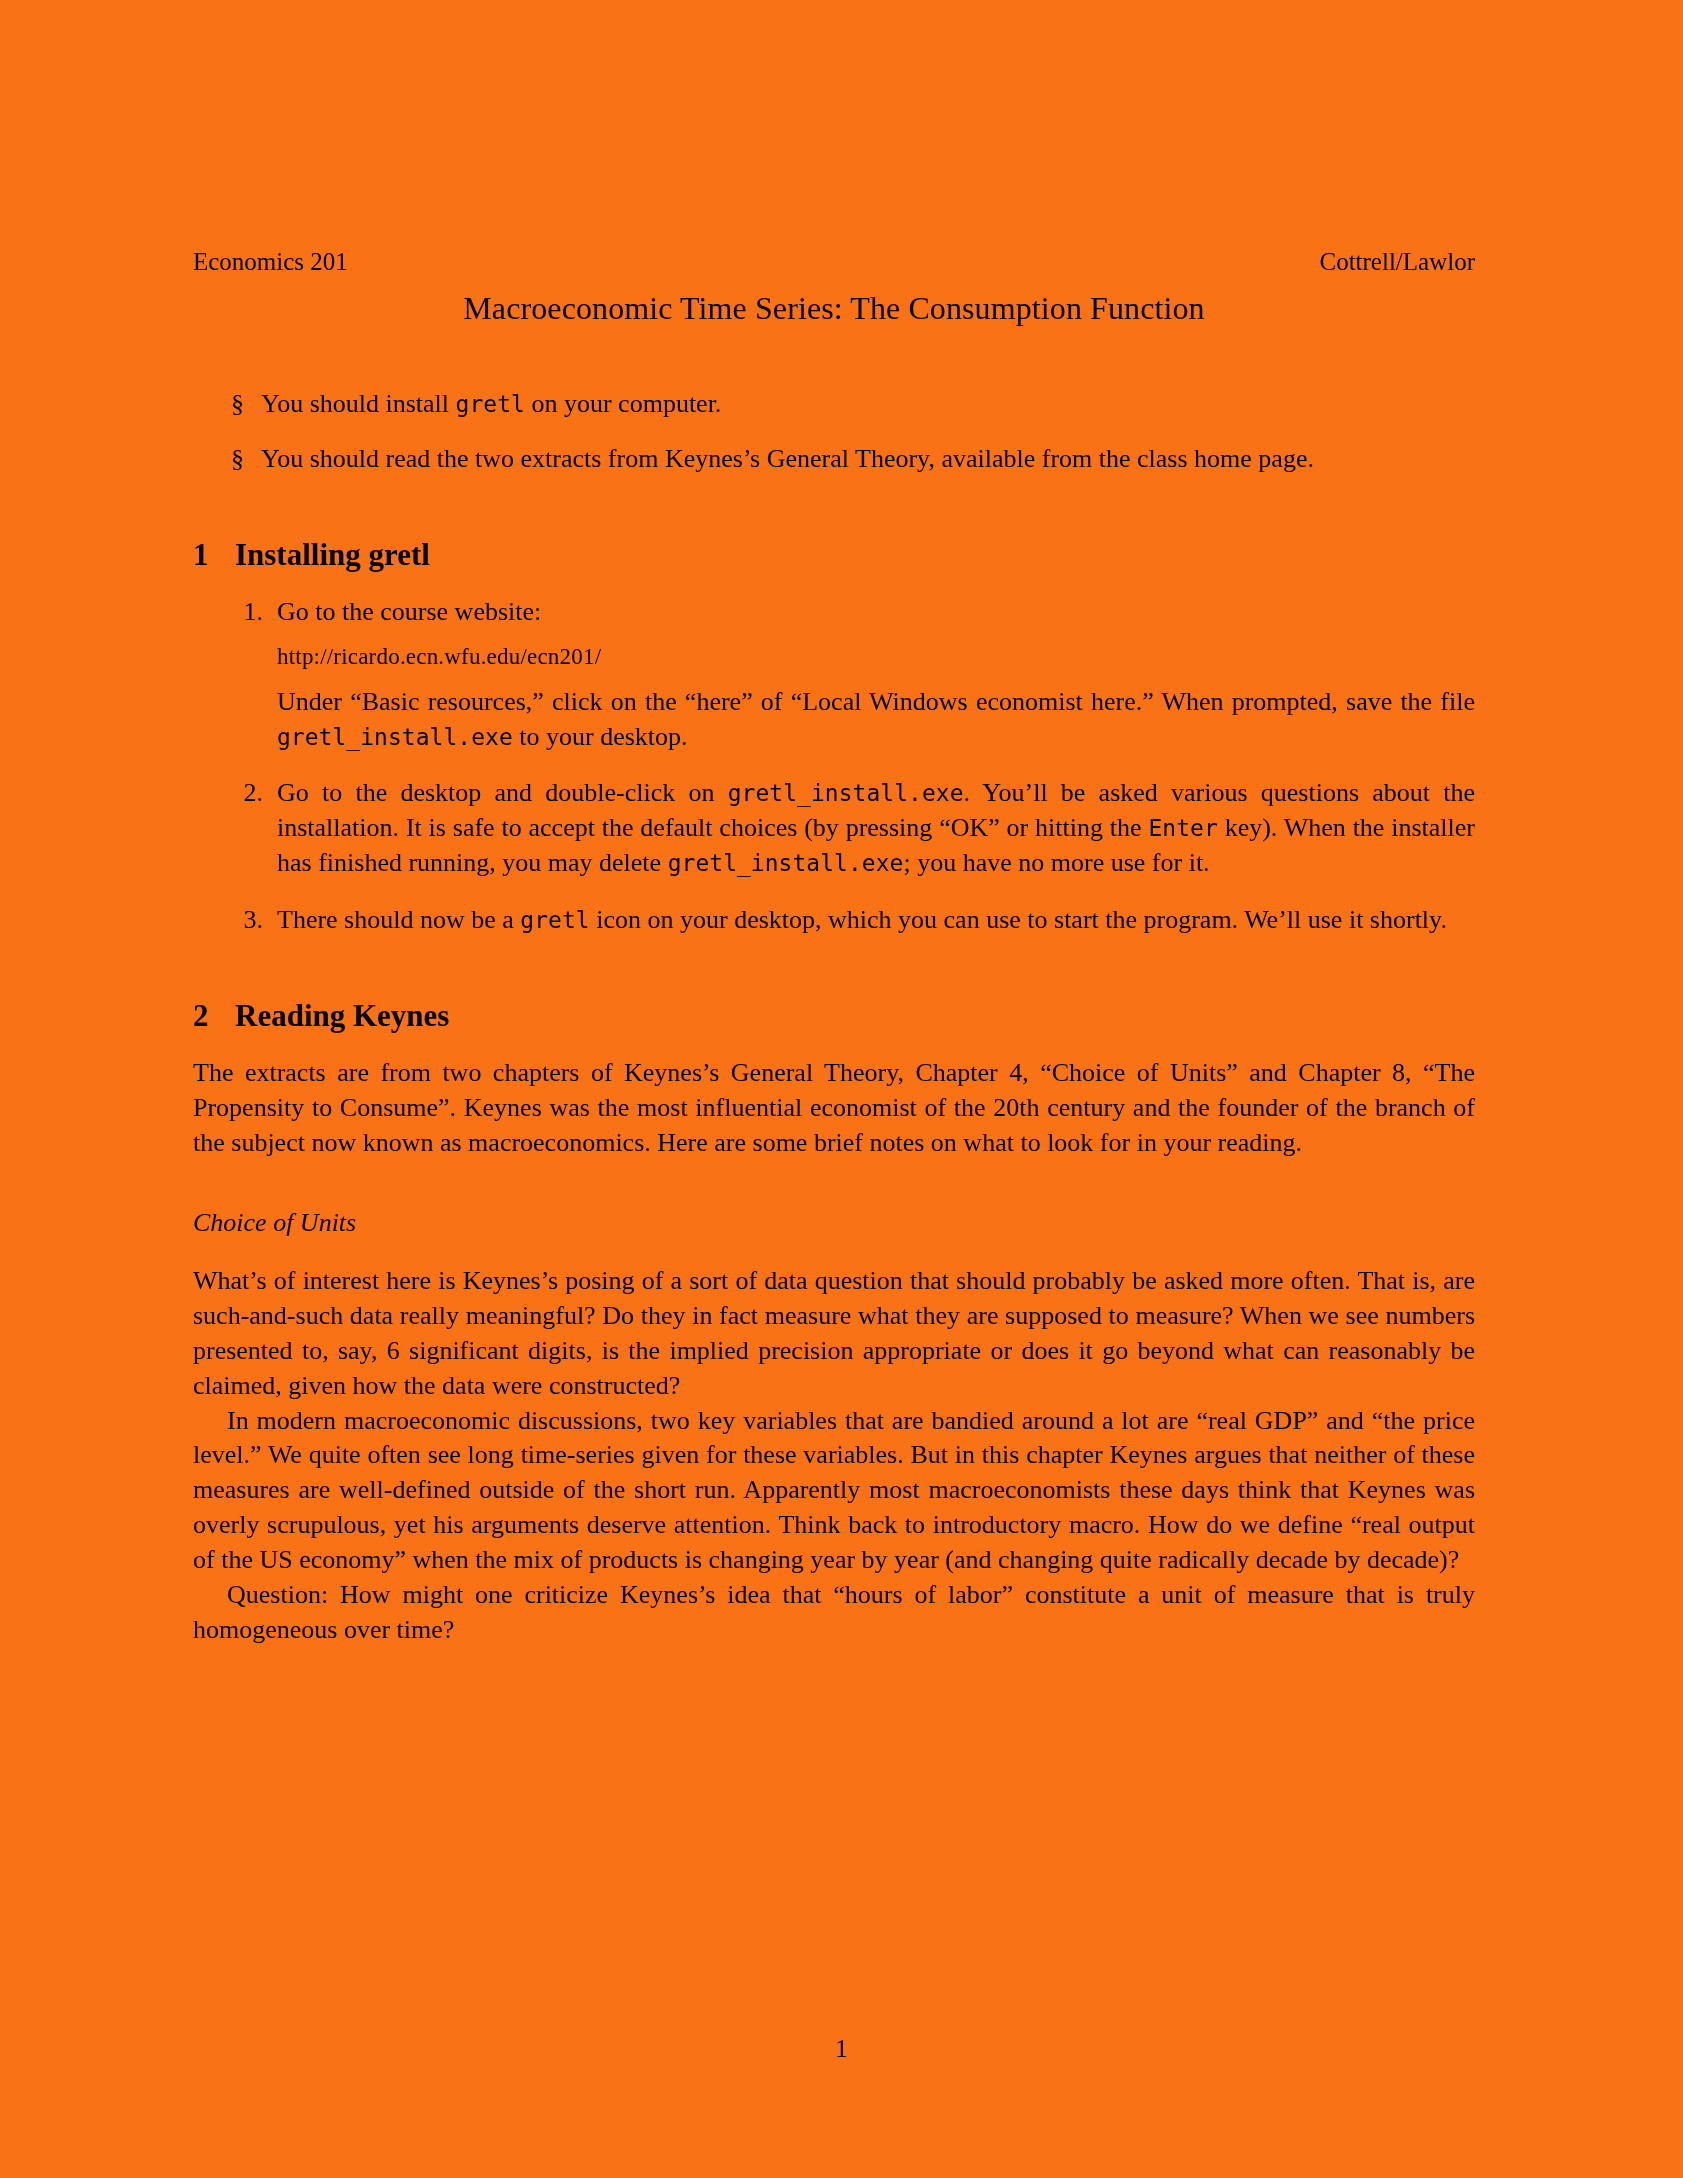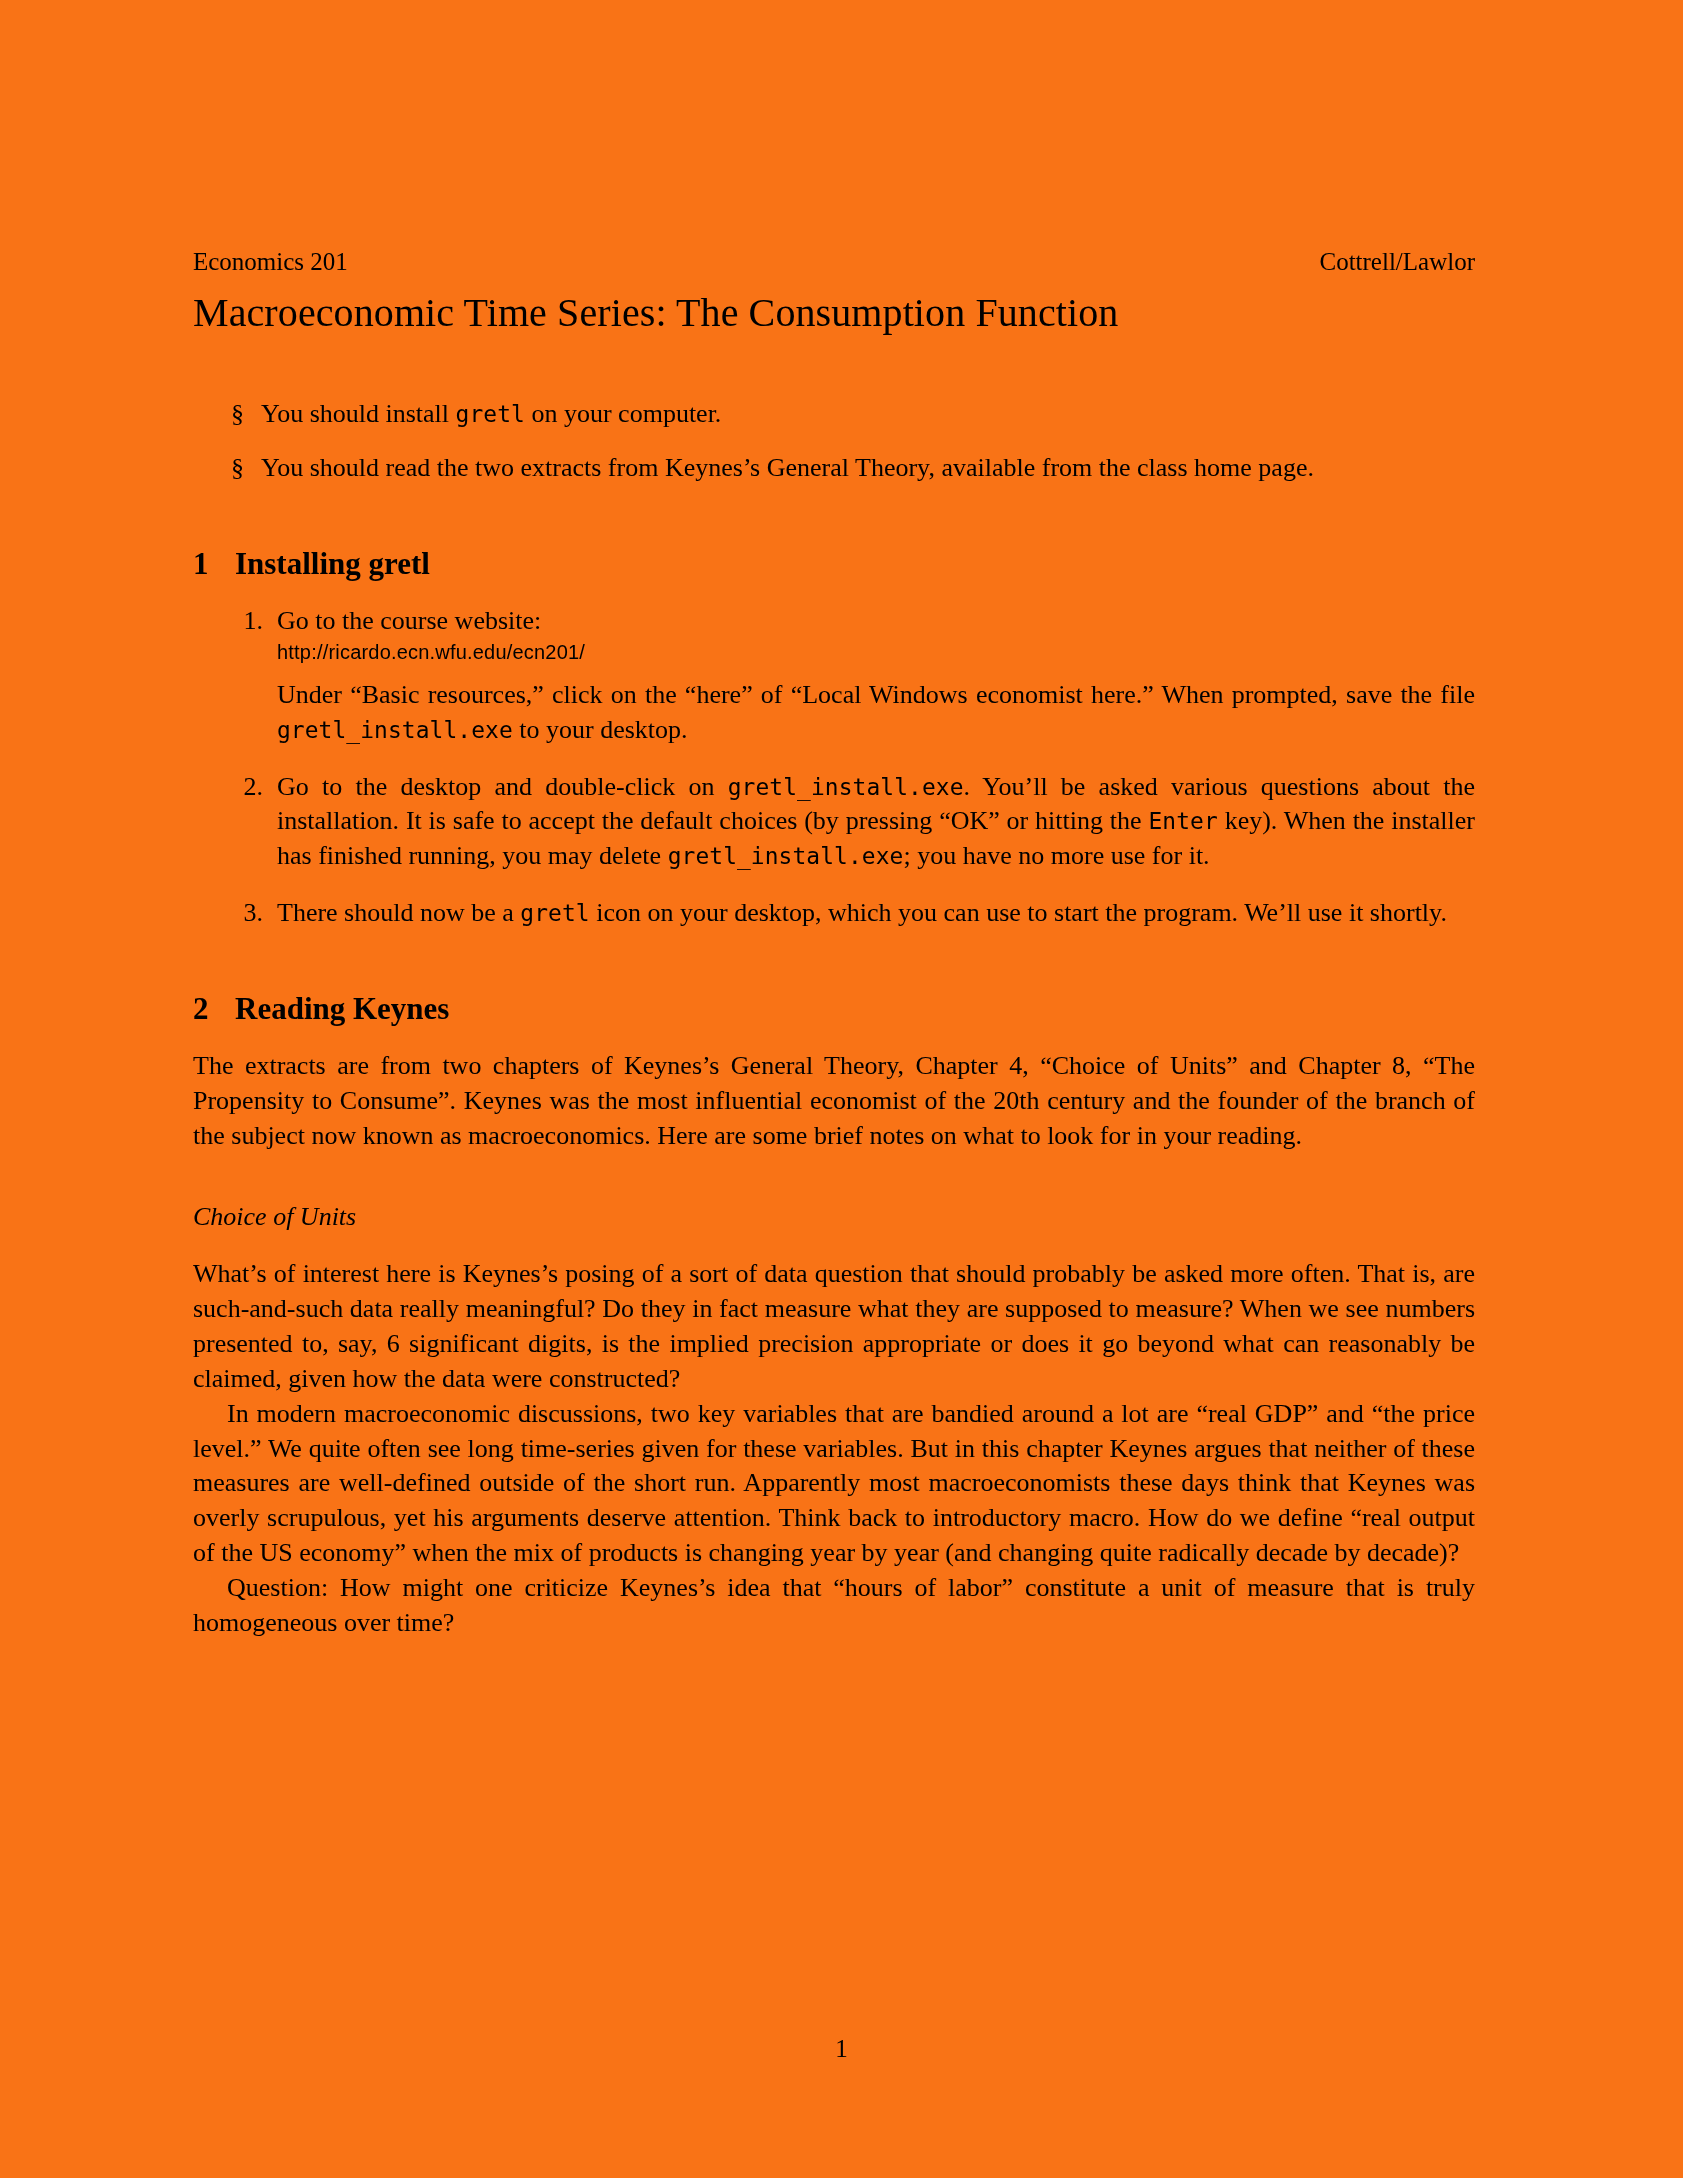--- a/index.html
+++ b/index.html
@@ -34,21 +34,22 @@
     display: flex;
     justify-content: space-between;
     align-items: baseline;
     font-size: 25px;
     line-height: 1.1;
     margin-bottom: 14px;
   }
 
   
   .doc-title {
-    font-size: 40px;
+    text-align: center;
+    font-size: 32px;
     line-height: 1.15;
     font-weight: normal;
     margin: 10px 0 0 0;
     letter-spacing: 0.1px;
   }
 
   
   .intro {
     margin-top: 61px;
     padding-left: 38px;
@@ -108,23 +109,24 @@
     text-align: right;
     padding-right: 14px;
     box-sizing: border-box;
   }
   .num-body {
     flex: 1 1 auto;
     text-align: justify;
   }
   .num-body p { margin: 0; }
   .code-block {
-    font-family: Liberation Sans, sans-serif;
-    font-size: 20px;
+    font-family: Liberation Serif, serif;
+    font-size: 23px;
     letter-spacing: 0.2px;
+    margin-top: 12px;
     margin-bottom: 12px;
   }
 
   
   .body-para {
     font-size: 26px;
     line-height: 1.34;
     text-align: justify;
     margin: 0;
     hyphens: auto;

